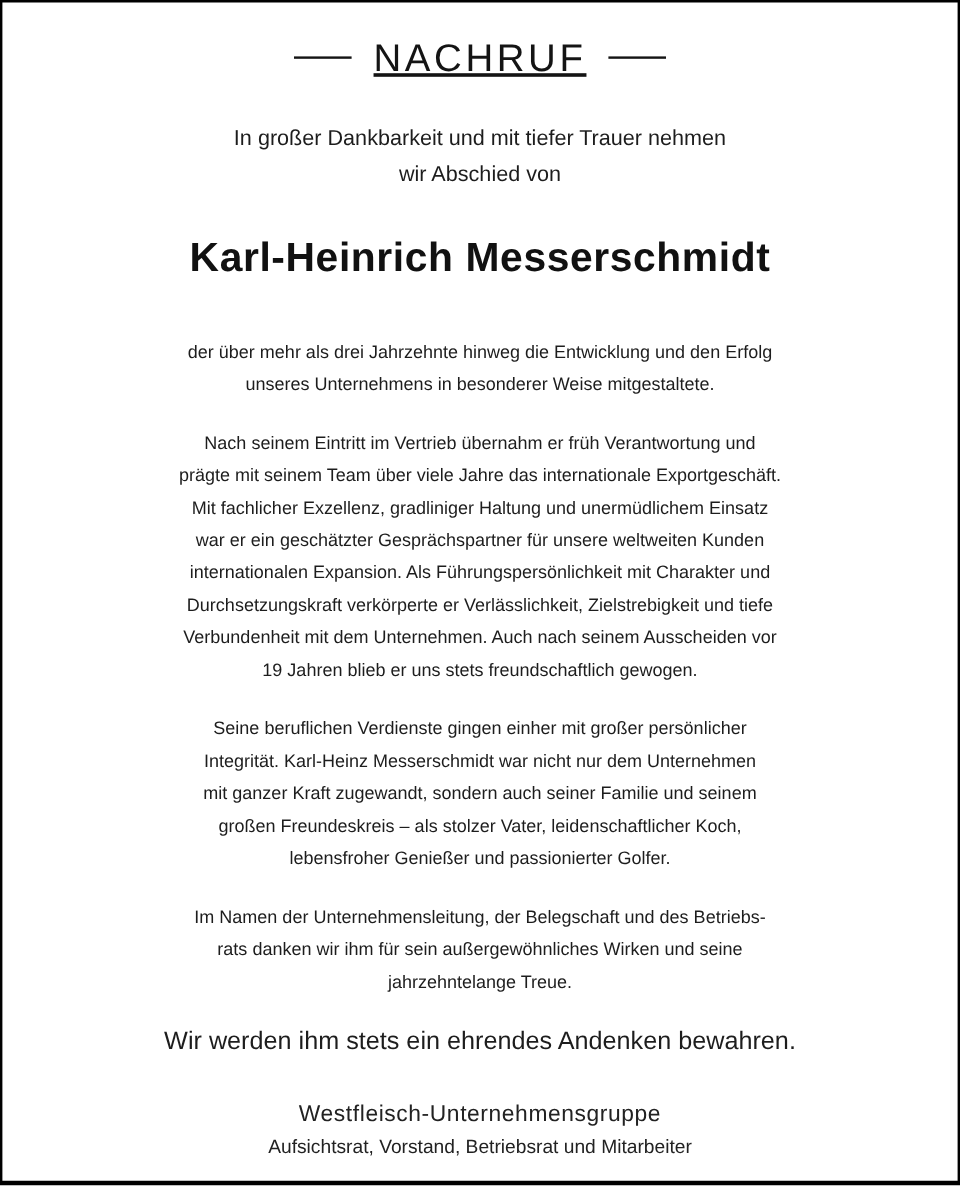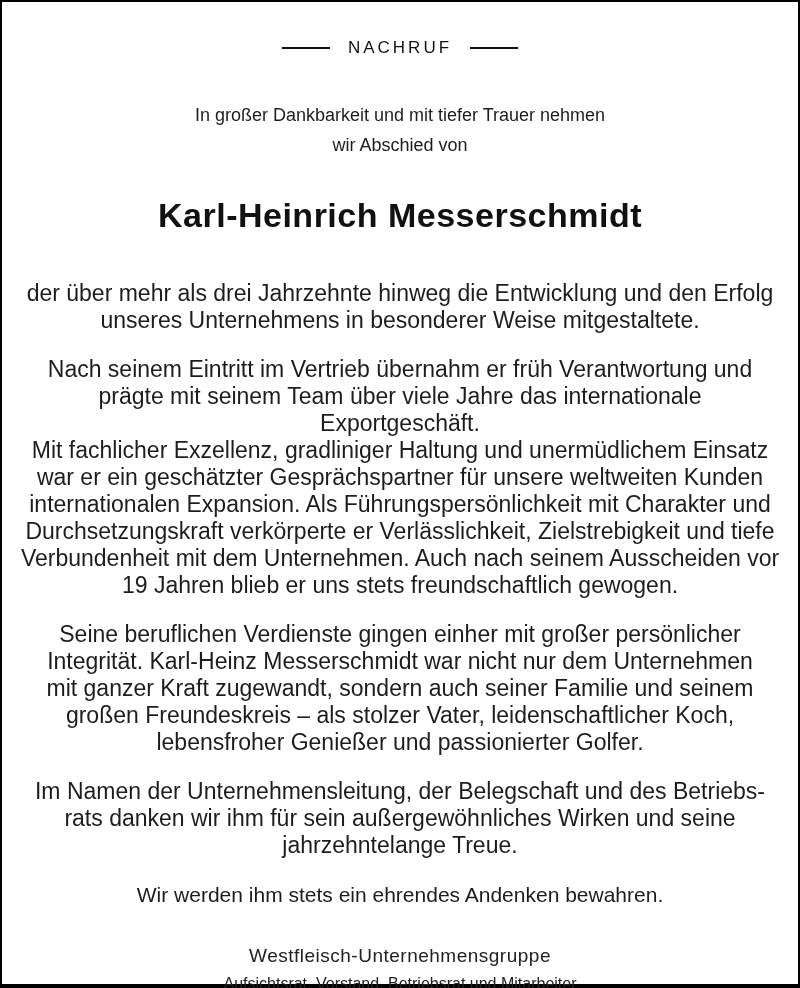--- a/index.html
+++ b/index.html
@@ -29,46 +29,47 @@
     gap: 18px;
     margin-top: 2px;
   }
   .nachruf-header .rule {
     display: inline-block;
     width: 48px;
     height: 2px;
     background: #141414;
   }
   .nachruf-title {
-    font-size: 17px;
+    font-size: 32px;
     font-weight: 500;
     letter-spacing: 3px;
     color: #141414;
     line-height: 28px;
+    text-decoration: underline;
   }
   
   .intro {
     margin-top: 38px;
     font-size: 18px;
     line-height: 30px;
     color: #1d1d1d;
   }
   
   .deceased-name {
     margin: 34px 0 0 0;
     font-size: 34px;
     line-height: 42px;
     font-weight: bold;
     color: #111111;
     letter-spacing: 0.5px;
   }
   
   .body-text { margin-top: 44px; }
   .paragraph {
-    font-size: 23px;
+    font-size: 15px;
     line-height: 27px;
     color: #1d1d1d;
     margin: 0 0 22px 0;
   }
   .paragraph:last-child { margin-bottom: 0; }
   .closing {
     font-size: 21px;
     line-height: 27px;
     color: #1d1d1d;
     margin-top: 12px;

